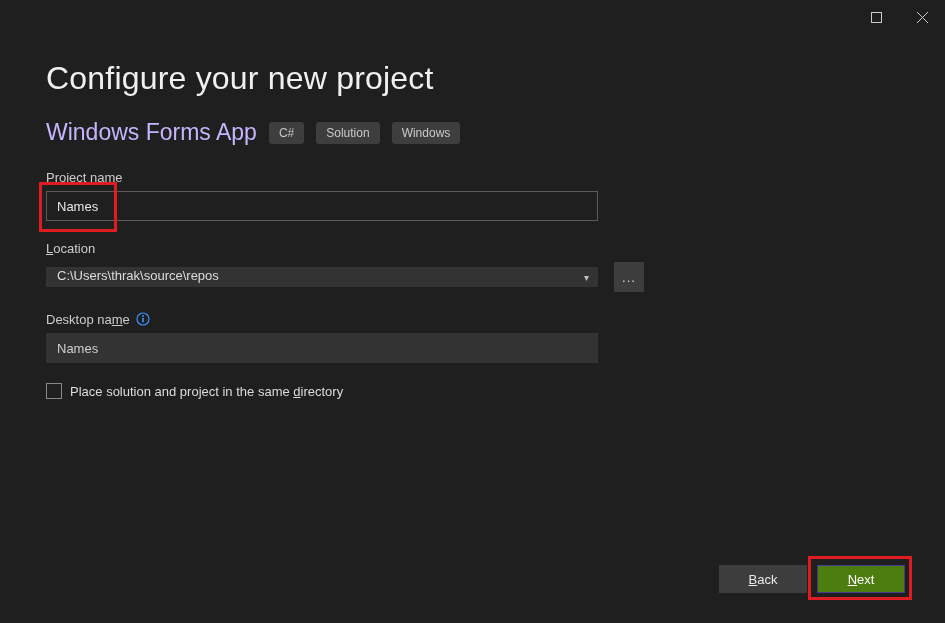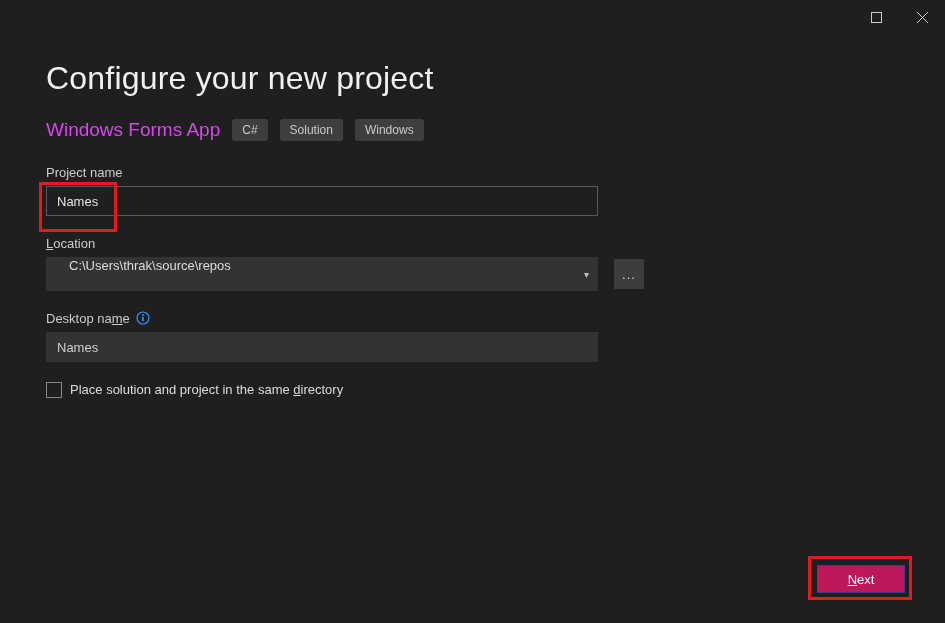--- a/index.html
+++ b/index.html
@@ -48,23 +48,23 @@
     letter-spacing: 0.2px;
   }
 
   .subrow {
     display: flex;
     align-items: center;
     gap: 12px;
     margin-bottom: 24px;
   }
   .subtitle {
-    font-size: 19px;
+    font-size: 23px;
     font-weight: 400;
-    color: #d946ef;
+    color: #c4b5fd;
   }
   .tag {
     background: #3e3e3e;
     color: #c9c9c9;
     font-size: 12px;
     padding: 3px 10px;
     border-radius: 3px;
     line-height: 16px;
   }
 
@@ -92,26 +92,26 @@
     outline: none;
   }
 
   .locrow {
     display: flex;
     align-items: center;
     gap: 16px;
   }
   .dropdown-input {
     width: 552px;
-    height: 34px;
+    height: 20px;
     background: #333333;
     border: 1px solid #333333;
     color: #dcdcdc;
     font-size: 13px;
-    padding: 0 28px 0 22px;
+    padding: 0 28px 0 10px;
     box-sizing: border-box;
     position: relative;
   }
   .dropdown-input .chev {
     position: absolute;
     right: 8px;
     top: 50%;
     transform: translateY(-50%);
     color: #bfbfbf;
     font-size: 10px;
@@ -138,21 +138,21 @@
     color: #cfcfcf;
     font-size: 13px;
     padding: 0 0 0 10px;
     box-sizing: border-box;
     display: flex;
     align-items: center;
   }
 
   .checkrow {
     display: flex;
-    align-items: flex-start;
+    align-items: center;
     gap: 8px;
     margin-top: 12px;
   }
   .checkbox {
     width: 16px;
     height: 16px;
     border: 1px solid #888888;
     background: transparent;
     box-sizing: border-box;
   }
@@ -188,21 +188,21 @@
     justify-content: center;
     box-sizing: border-box;
     color: #eaeaea;
     user-select: none;
   }
   .btn-back {
     background: #3d3d3d;
     border: 1px solid #3d3d3d;
   }
   .btn-next {
-    background: #be185d;
+    background: #4d7c0f;
     border: 1px solid #47398f;
     color: #ffffff;
   }
 
   
   .highlight-project {
     position: absolute;
     left: -7px;
     top: 122px;
     width: 78px;
@@ -292,18 +292,21 @@
     <div class="checkbox"></div>
     <div class="check-label">
       <span>Place solution and project in the same </span><span class="underline-char">d</span><span>irectory</span>
     </div>
   </div>
 
   <div class="highlight-project"></div>
 </div>
 
 <div class="footer">
+  <div class="btn btn-back">
+    <span><span class="underline-char">B</span><span>ack</span></span>
+  </div>
   <div class="btn btn-next">
     <span><span class="underline-char">N</span><span>ext</span></span>
   </div>
 </div>
 
 <div class="highlight-next"></div>
 
 </body></html>

